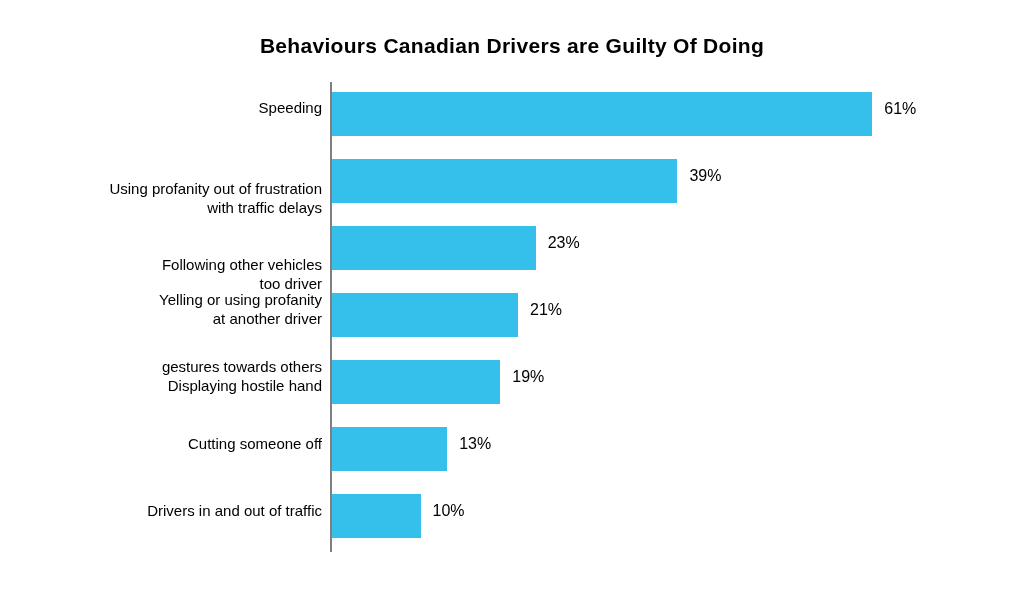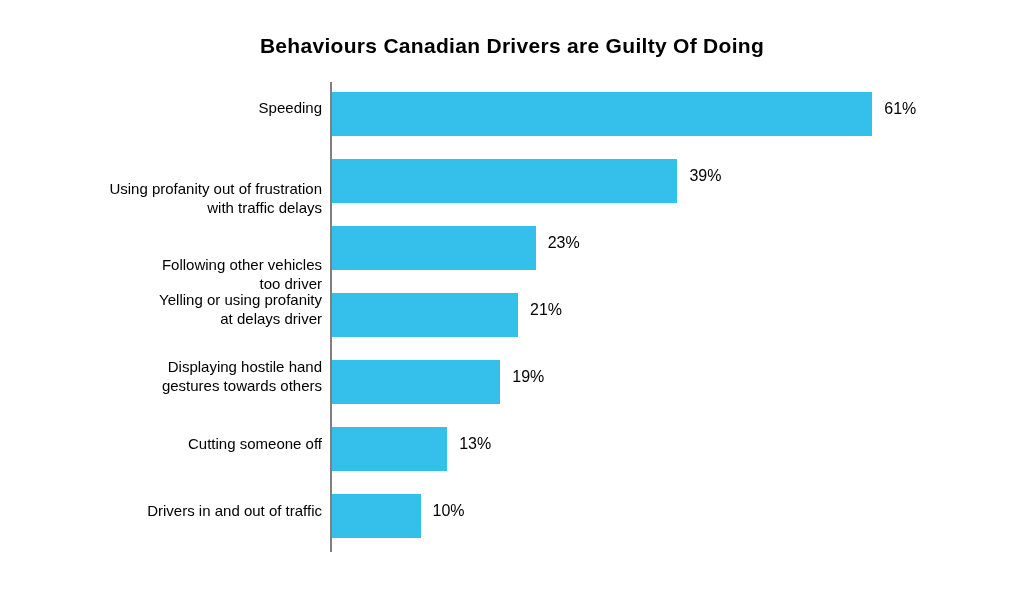--- a/index.html
+++ b/index.html
@@ -128,25 +128,25 @@
     <div class="cat-label" style="top:72px;margin-top:25px;">
       <div>Using profanity out of frustration</div>
       <div>with traffic delays</div>
     </div>
     <div class="cat-label" style="top:141px;margin-top:32px;">
       <div>Following other vehicles</div>
       <div>too driver</div>
     </div>
     <div class="cat-label" style="top:208px;">
       <div>Yelling or using profanity</div>
-      <div>at delays driver</div>
+      <div>at another driver</div>
     </div>
     <div class="cat-label" style="top:275px;">
+      <div>gestures towards others</div>
       <div>Displaying hostile hand</div>
-      <div>gestures towards others</div>
     </div>
     <div class="cat-label" style="top:352px;">
       <div>Cutting someone off</div>
     </div>
     <div class="cat-label" style="top:419px;">
       <div>Drivers in and out of traffic</div>
     </div>
   </div>
 
   <div id="plot">

